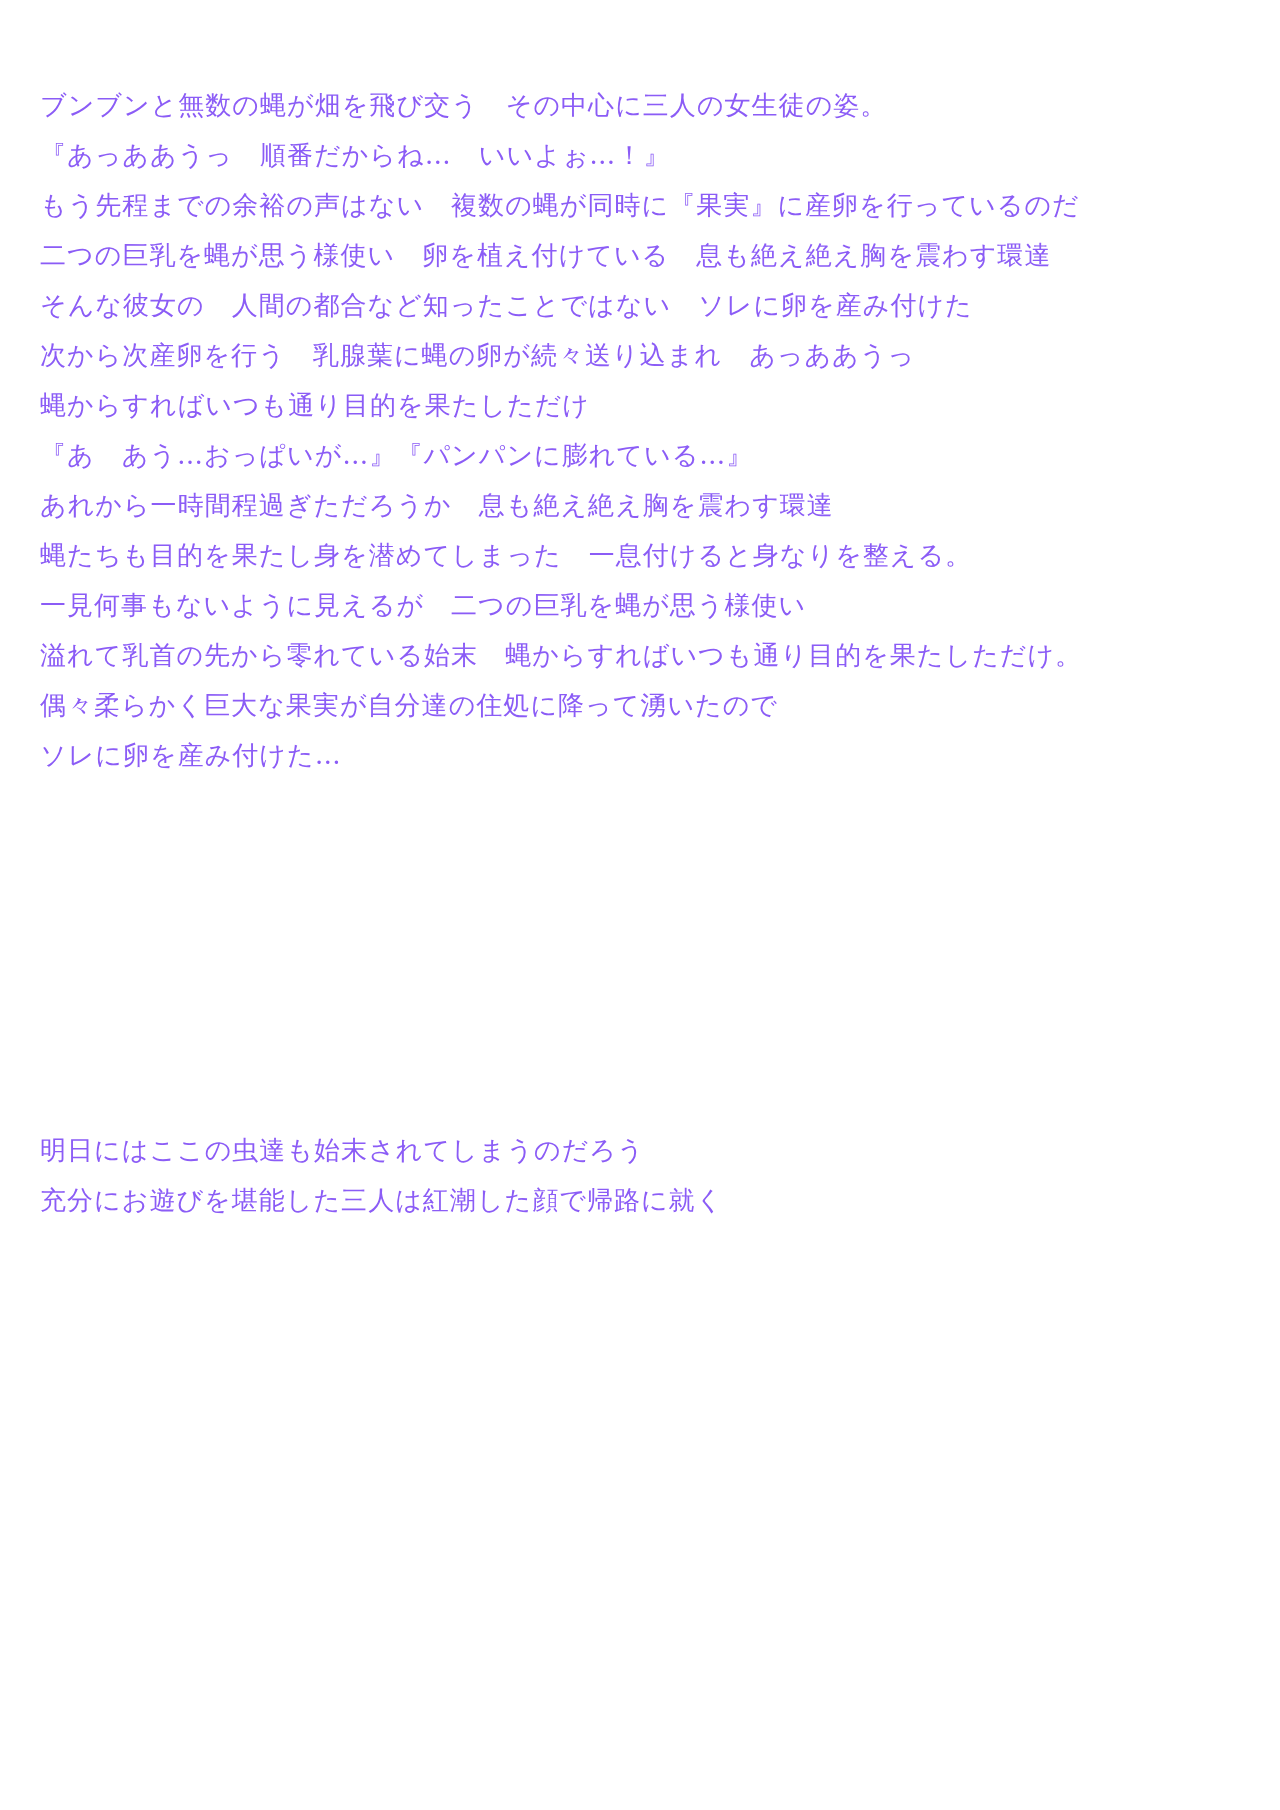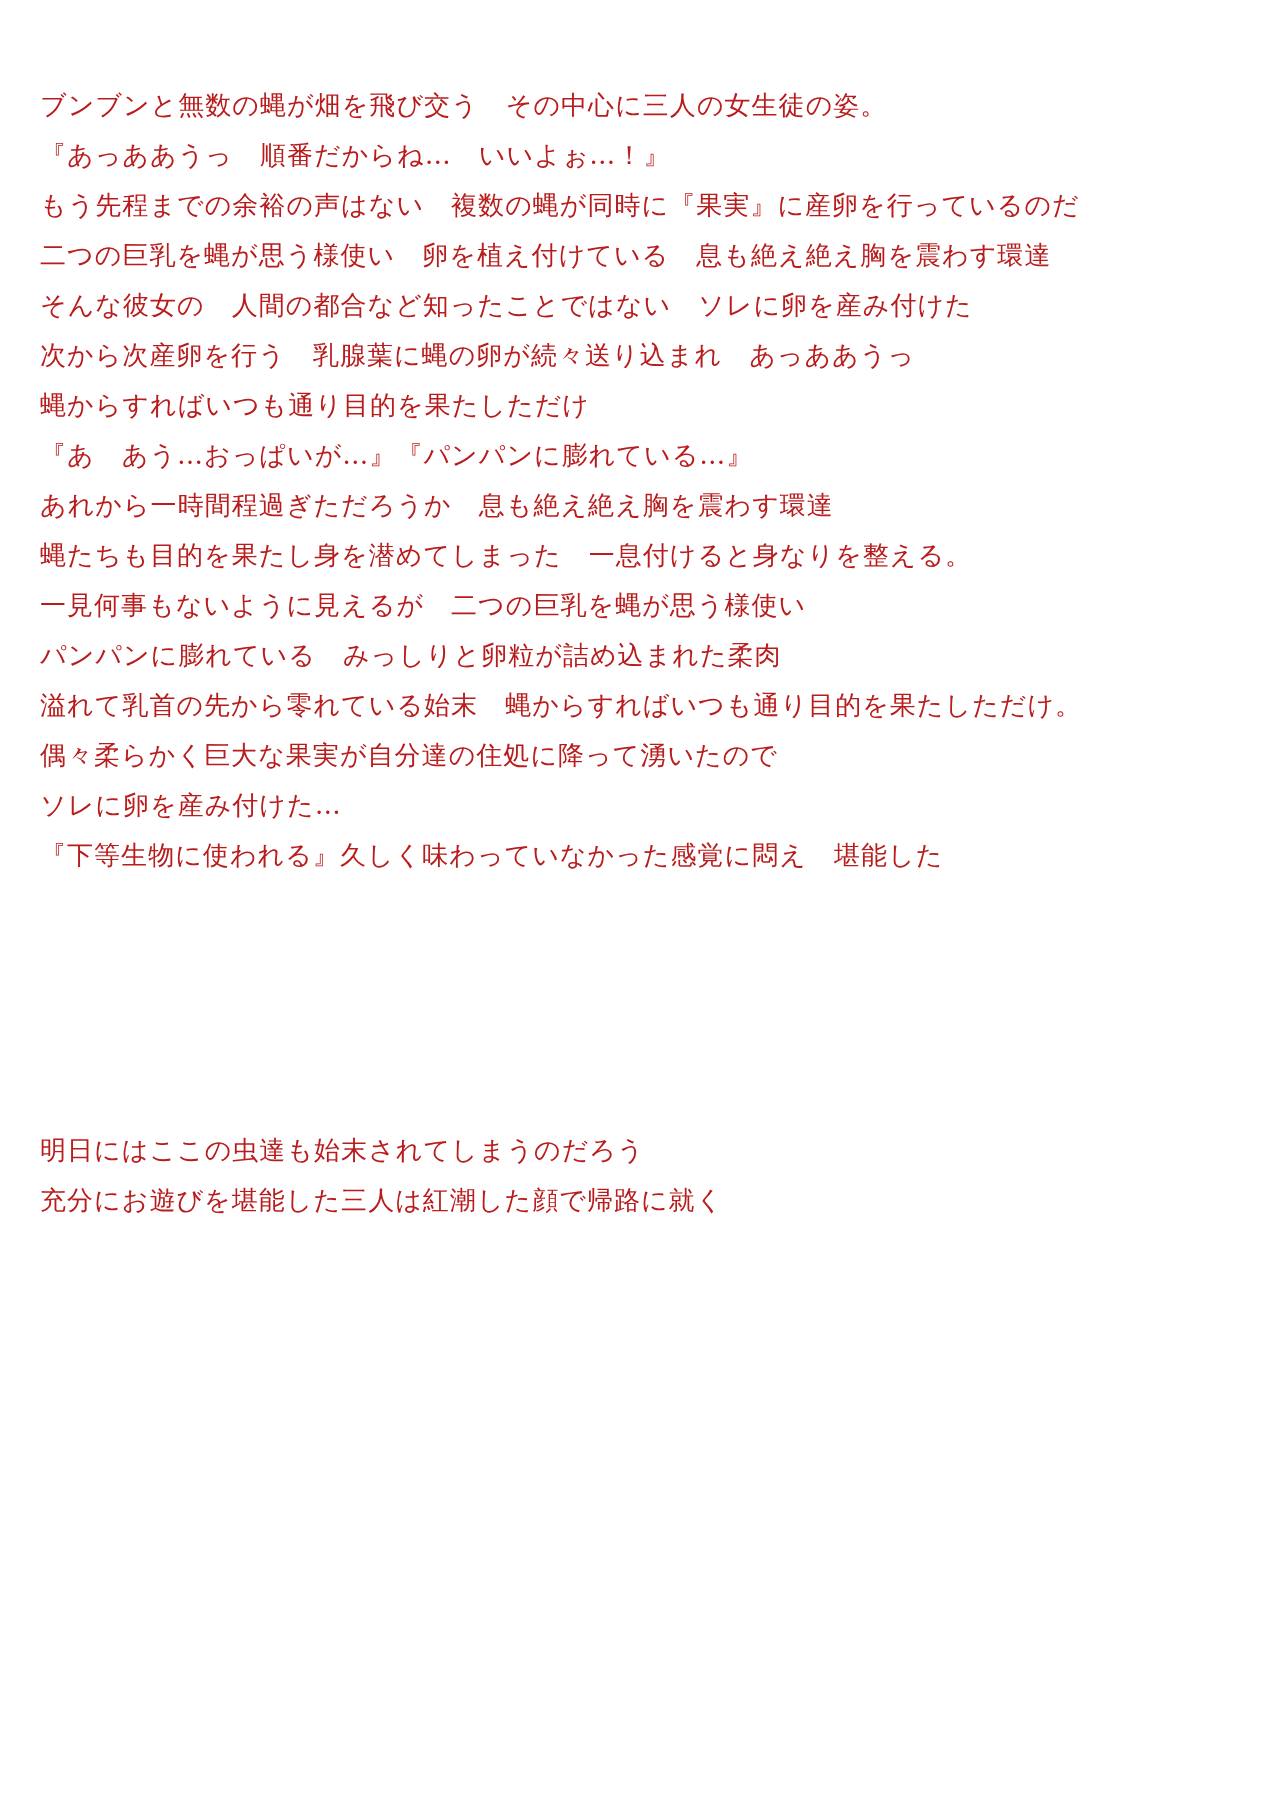--- a/index.html
+++ b/index.html
@@ -28,21 +28,21 @@
     width: 1220px;
   }
   .text-block.second {
     top: 1125px;
   }
   .line {
     font-size: 26px;
     line-height: 50px;
     letter-spacing: 0.04em;
     white-space: pre;
-    color: #b91c1c;
+    color: #8b5cf6;
     font-weight: 500;
   }
   .line.indent {
     padding-left: 12px;
   }
 </style>
 </head>
 <body>
 
 <div class="page">
@@ -52,25 +52,23 @@
     <div class="line">『あっああうっ　順番だからね…　いいよぉ…！』</div>
     <div class="line">もう先程までの余裕の声はない　複数の蝿が同時に『果実』に産卵を行っているのだ</div>
     <div class="line">二つの巨乳を蝿が思う様使い　卵を植え付けている　息も絶え絶え胸を震わす環達</div>
     <div class="line">そんな彼女の　人間の都合など知ったことではない　ソレに卵を産み付けた</div>
     <div class="line">次から次産卵を行う　乳腺葉に蝿の卵が続々送り込まれ　あっああうっ</div>
     <div class="line">蝿からすればいつも通り目的を果たしただけ</div>
     <div class="line">『あ　あう…おっぱいが…』『パンパンに膨れている…』</div>
     <div class="line">あれから一時間程過ぎただろうか　息も絶え絶え胸を震わす環達</div>
     <div class="line">蝿たちも目的を果たし身を潜めてしまった　一息付けると身なりを整える。</div>
     <div class="line">一見何事もないように見えるが　二つの巨乳を蝿が思う様使い</div>
-    <div class="line">パンパンに膨れている　みっしりと卵粒が詰め込まれた柔肉</div>
     <div class="line">溢れて乳首の先から零れている始末　蝿からすればいつも通り目的を果たしただけ。</div>
     <div class="line">偶々柔らかく巨大な果実が自分達の住処に降って湧いたので</div>
     <div class="line">ソレに卵を産み付けた…</div>
-    <div class="line">『下等生物に使われる』久しく味わっていなかった感覚に悶え　堪能した</div>
   </div>
 
   <div class="text-block second">
     <div class="line">明日にはここの虫達も始末されてしまうのだろう</div>
     <div class="line">充分にお遊びを堪能した三人は紅潮した顔で帰路に就く</div>
   </div>
 
 </div>
 
 </body></html>

